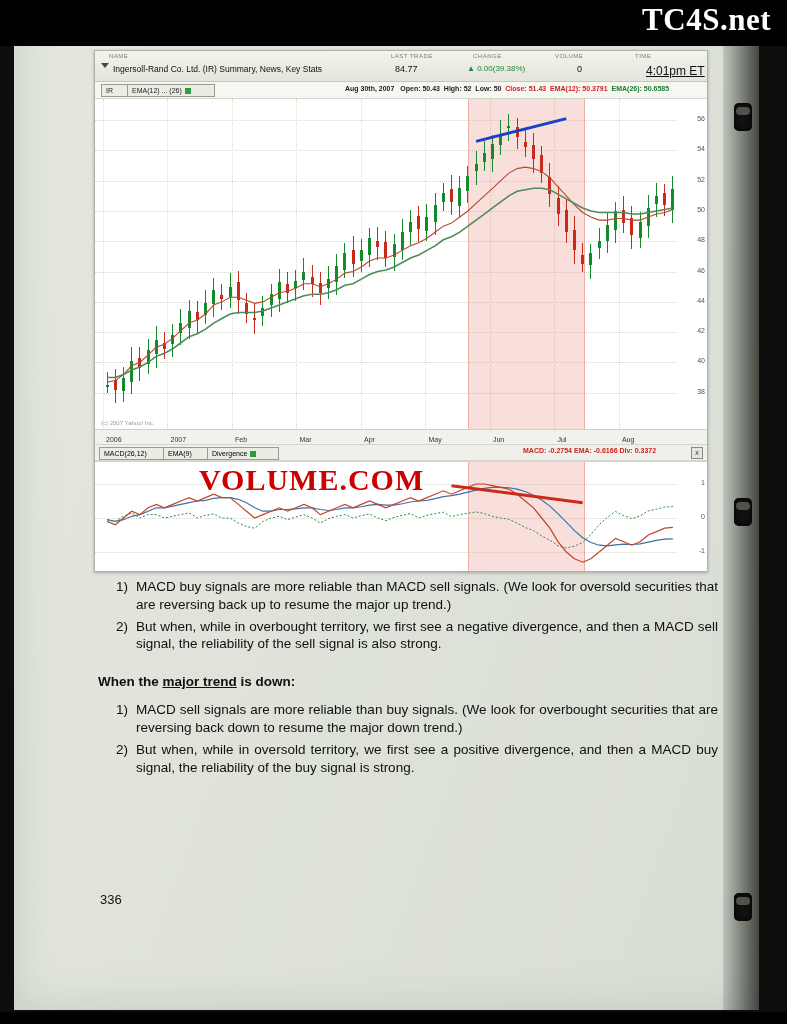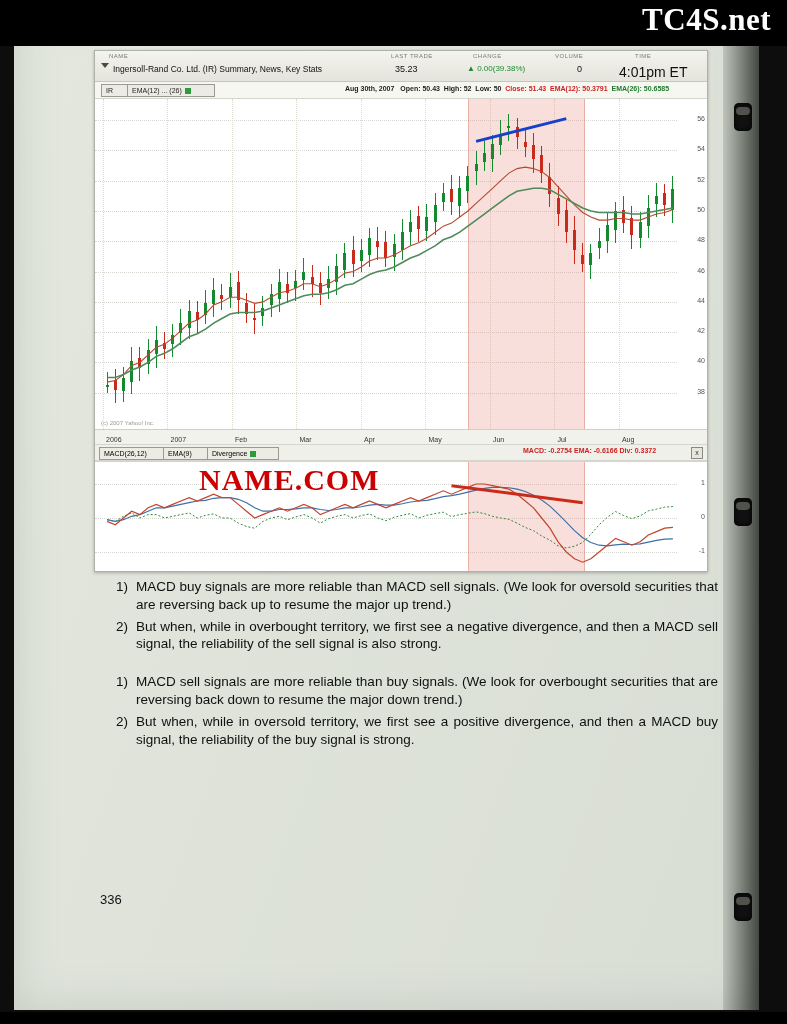--- a/index.html
+++ b/index.html
@@ -289,24 +289,24 @@
 
       <div class="q-header">
         <div class="q-arrow"></div>
         <div class="q-colhdr" style="left:14px;">NAME</div>
         <div class="q-colhdr" style="left:296px;">LAST TRADE</div>
         <div class="q-colhdr" style="left:378px;">CHANGE</div>
         <div class="q-colhdr" style="left:460px;">VOLUME</div>
         <div class="q-colhdr" style="left:540px;">TIME</div>
 
         <div class="q-row2" style="left:18px; font-size:8.5px;">Ingersoll-Rand Co. Ltd.  (IR) Summary, News, Key Stats</div>
-        <div class="q-row2" style="left:300px;">35.23</div>
+        <div class="q-row2" style="left:300px;">84.77</div>
         <div class="q-row2" style="left:372px; color:#1d8a33; font-size:8px;">▲ 0.00(39.38%)</div>
         <div class="q-row2" style="left:482px;">0</div>
-        <div class="q-row2" style="left:524px; font-size:14px;">4:01pm ET</div>
+        <div class="q-row2" style="left:551px; font-size:12px;text-decoration:underline;">4:01pm ET</div>
       </div>
 
       <div class="legend-bar">
         <div class="lg-chip" style="left:6px; width:18px;">IR</div>
         <div class="lg-chip" style="left:32px; width:78px;">
           <span>EMA(12) ... (26)</span><span class="lg-sq"></span>
         </div>
         <div class="ohlc" style="left:250px;">
           <span>Aug 30th, 2007</span>&nbsp;&nbsp;
           <span>Open: 50.43</span>&nbsp;
@@ -681,35 +681,38 @@
           </svg>
           <svg width="612" height="112" style="position: absolute; left: 0px; top: 0px;">
             <polyline fill="none" stroke="#c0452c" stroke-width="1.2" points="12.1,59.400000000000006 20.299999999999997,62.8 28.5,56 36.699999999999996,49.2 44.9,52.6 53.1,45.800000000000004 61.3,42.400000000000006 69.49999999999999,45.800000000000004 77.69999999999999,42.400000000000006 85.89999999999999,39 94.1,35.599999999999994 102.29999999999998,39 110.49999999999999,35.599999999999994 118.69999999999999,32.19999999999999 126.89999999999998,35.599999999999994 135.1,35.599999999999994 143.29999999999998,42.400000000000006 151.49999999999997,49.2 159.7,56 167.89999999999998,52.6 176.1,49.2 184.29999999999998,45.800000000000004 192.49999999999997,49.2 200.7,45.800000000000004 208.89999999999998,42.400000000000006 217.09999999999997,45.800000000000004 225.29999999999998,52.6 233.49999999999997,49.2 241.69999999999996,45.800000000000004 249.89999999999998,42.400000000000006 258.09999999999997,45.800000000000004 266.3,42.400000000000006 274.5,39 282.7,42.400000000000006 290.9,45.800000000000004 299.1,42.400000000000006 307.3,39 315.5,35.599999999999994 323.7,39 331.9,35.599999999999994 340.1,32.19999999999999 348.3,28.80000000000001 356.5,32.19999999999999 364.7,28.80000000000001 372.9,25.400000000000006 381.09999999999997,22 389.3,22 397.5,23.69999999999999 405.7,25.400000000000006 413.9,27.099999999999994 422.09999999999997,32.19999999999999 430.3,39 438.5,45.800000000000004 446.7,56 454.9,66.2 463.09999999999997,79.8 471.29999999999995,90 479.5,96.8 487.7,100.2 495.9,96.8 504.09999999999997,90 512.3,83.2 520.5,76.4 528.6999999999999,79.8 536.9,83.2 545.1,79.8 553.3,73 561.5,69.6 569.6999999999999,66.2 577.9,65.36359999999999"></polyline>
           </svg>
           <svg width="612" height="112" style="position: absolute; left: 0px; top: 0px;">
             <line x1="356.5" y1="23.69999999999999" x2="487.7" y2="40.7" stroke="#cc2a18" stroke-width="3"></line>
           </svg>
         </div>
     </div>
 
-    <div class="watermark">NAME.COM</div>
+    <div class="watermark">VOLUME.COM</div>
 
     <div class="body-text">
 
       <ol class="lst">
         <li>
           <span class="num">1)</span>
           <span>MACD buy signals are more reliable than MACD sell signals.  (We look for oversold securities that are reversing back up to resume the major up trend.)</span>
         </li>
         <li>
           <span class="num">2)</span>
           <span>But when, while in overbought territory, we first see a negative divergence, and then a MACD sell signal, the reliability of the sell signal is also strong.</span>
         </li>
       </ol>
 
+      <h3 class="sec sec2">
+        <span>When the </span><u>major trend</u><span> is down:</span>
+      </h3>
       <ol class="lst">
         <li>
           <span class="num">1)</span>
           <span>MACD sell signals are more reliable than buy signals. (We look for overbought securities that are reversing back down to resume the major down trend.)</span>
         </li>
         <li>
           <span class="num">2)</span>
           <span>But when, while in oversold territory, we first see a positive divergence, and then a MACD buy signal, the reliability of the buy signal is strong.</span>
         </li>
       </ol>

